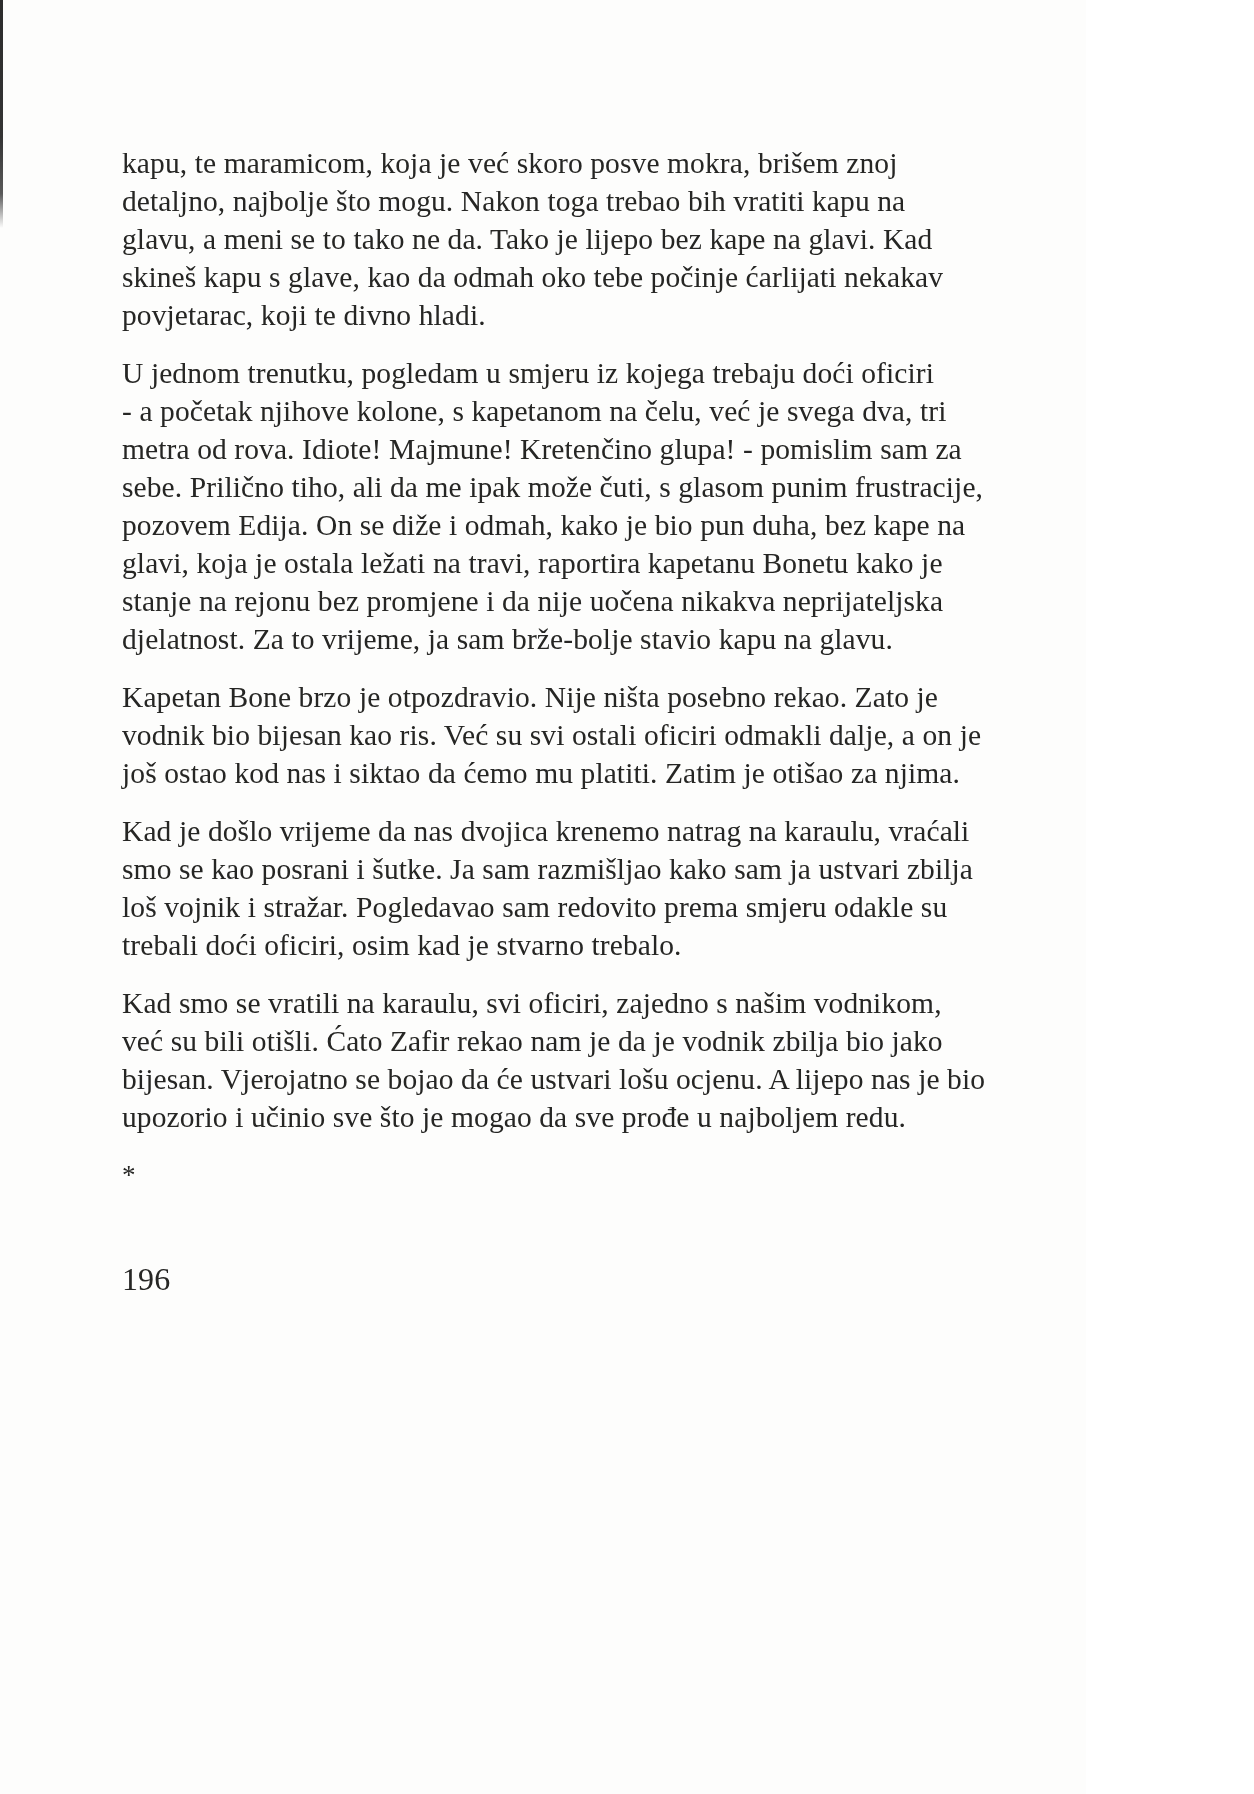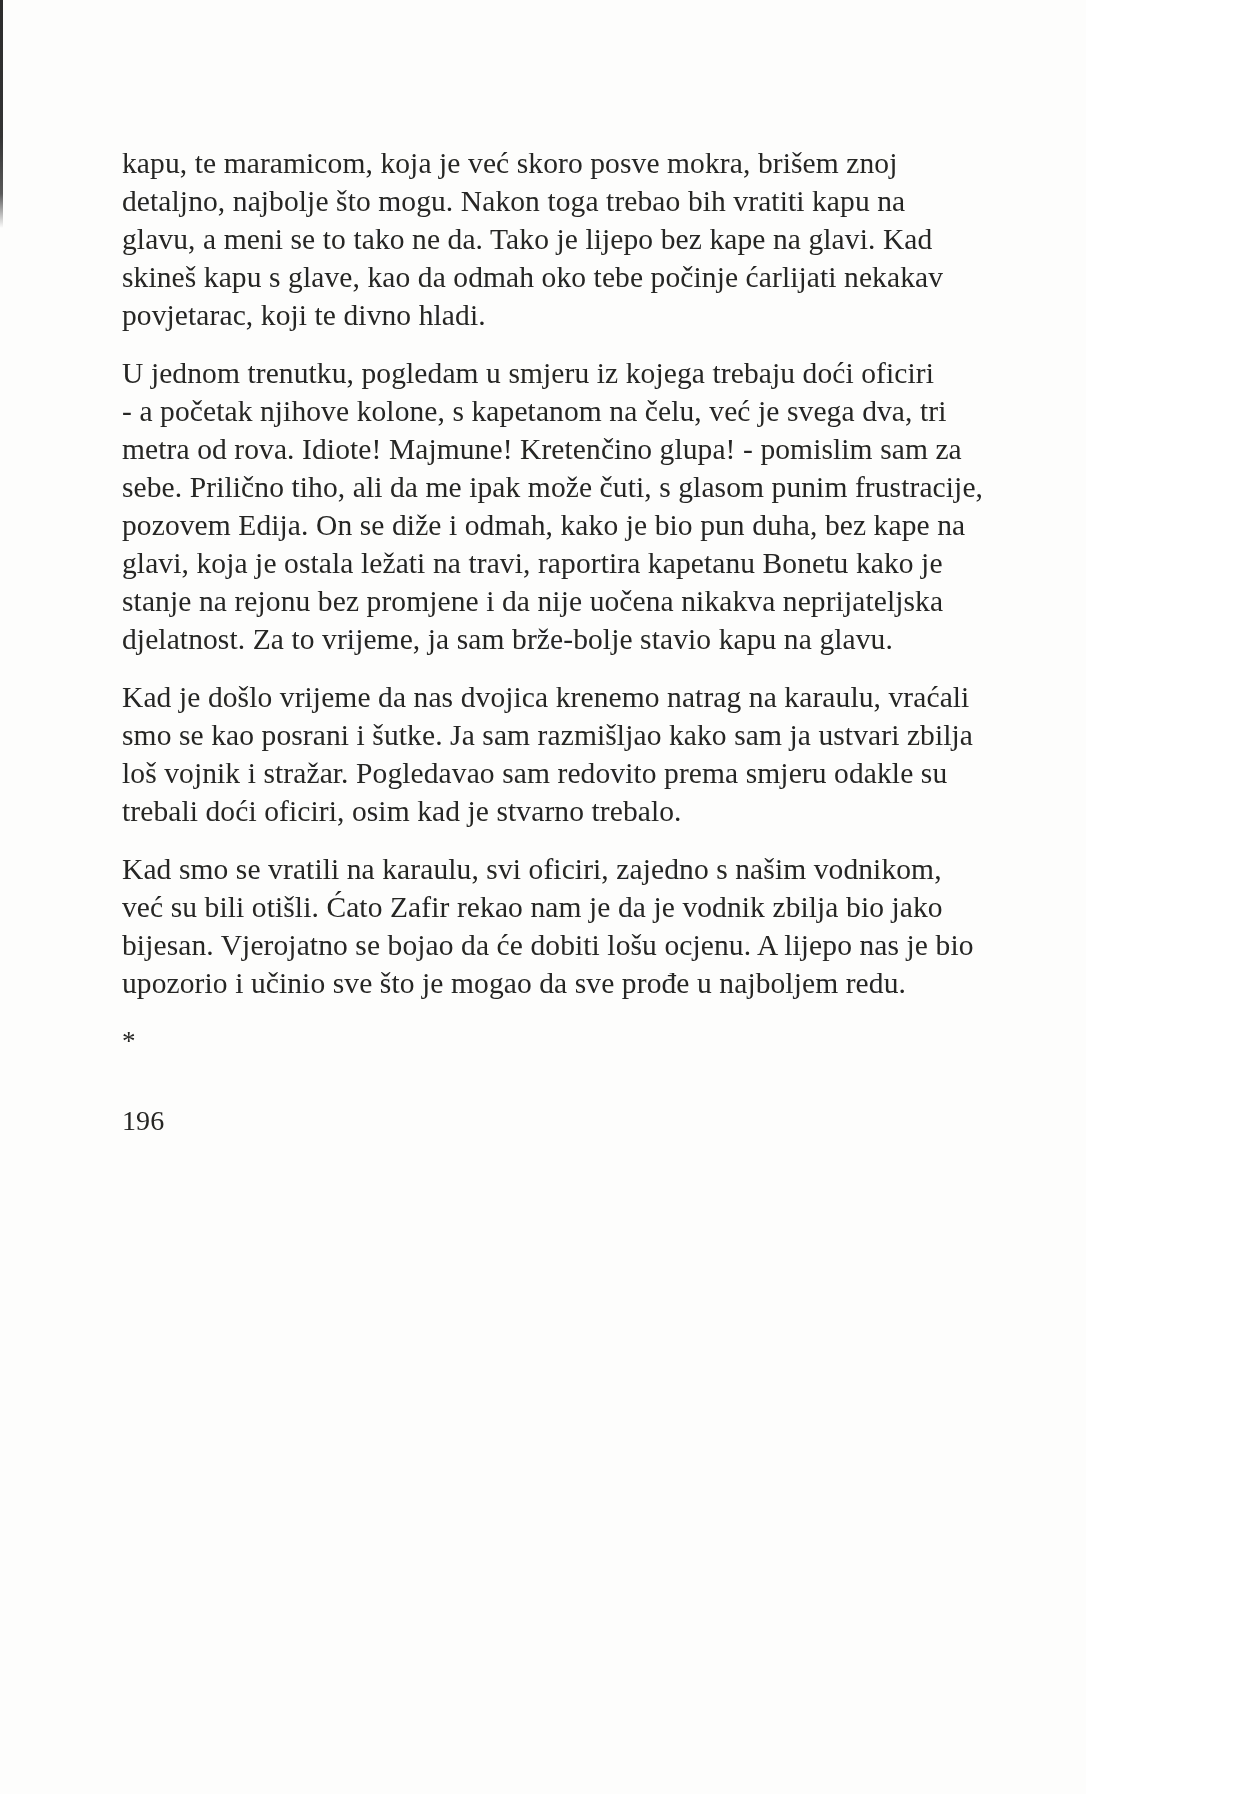--- a/index.html
+++ b/index.html
@@ -38,22 +38,22 @@
     margin: 0 0 20px 0;
     white-space: pre;      
   }
   .separator {
     margin: 18px 0 24px 0;
     font-size: 27px;
     line-height: 38px;
     white-space: pre;
   }
   .page-number {
-    margin-top: 42px;
-    font-size: 28px;
+    margin-top: 66px;
+    font-size: 32px;
     line-height: 38px;
   }
 </style>
 </head>
 <body>
 
 <div class="page">
 
   <div class="scan-edge"></div>
 
@@ -64,27 +64,30 @@
 skineš kapu s glave, kao da odmah oko tebe počinje ćarlijati nekakav
 povjetarac, koji te divno hladi.</p>
     <p>U jednom trenutku, pogledam u smjeru iz kojega trebaju doći oficiri
 - a početak njihove kolone, s kapetanom na čelu, već je svega dva, tri
 metra od rova. Idiote! Majmune! Kretenčino glupa! - pomislim sam za
 sebe. Prilično tiho, ali da me ipak može čuti, s glasom punim frustracije,
 pozovem Edija. On se diže i odmah, kako je bio pun duha, bez kape na
 glavi, koja je ostala ležati na travi, raportira kapetanu Bonetu kako je
 stanje na rejonu bez promjene i da nije uočena nikakva neprijateljska
 djelatnost. Za to vrijeme, ja sam brže-bolje stavio kapu na glavu.</p>
+    <p>Kapetan Bone brzo je otpozdravio. Nije ništa posebno rekao. Zato je
+vodnik bio bijesan kao ris. Već su svi ostali oficiri odmakli dalje, a on je
+još ostao kod nas i siktao da ćemo mu platiti. Zatim je otišao za njima.</p>
     <p>Kad je došlo vrijeme da nas dvojica krenemo natrag na karaulu, vraćali
 smo se kao posrani i šutke. Ja sam razmišljao kako sam ja ustvari zbilja
 loš vojnik i stražar. Pogledavao sam redovito prema smjeru odakle su
 trebali doći oficiri, osim kad je stvarno trebalo.</p>
     <p>Kad smo se vratili na karaulu, svi oficiri, zajedno s našim vodnikom,
 već su bili otišli. Ćato Zafir rekao nam je da je vodnik zbilja bio jako
-bijesan. Vjerojatno se bojao da će dobiti lošu ocjenu. A lijepo nas je bio
+bijesan. Vjerojatno se bojao da će ustvari lošu ocjenu. A lijepo nas je bio
 upozorio i učinio sve što je mogao da sve prođe u najboljem redu.</p>
 
     <div class="separator">*</div>
 
 
     <div class="page-number">196</div>
   </div>
 
 </div>
 

